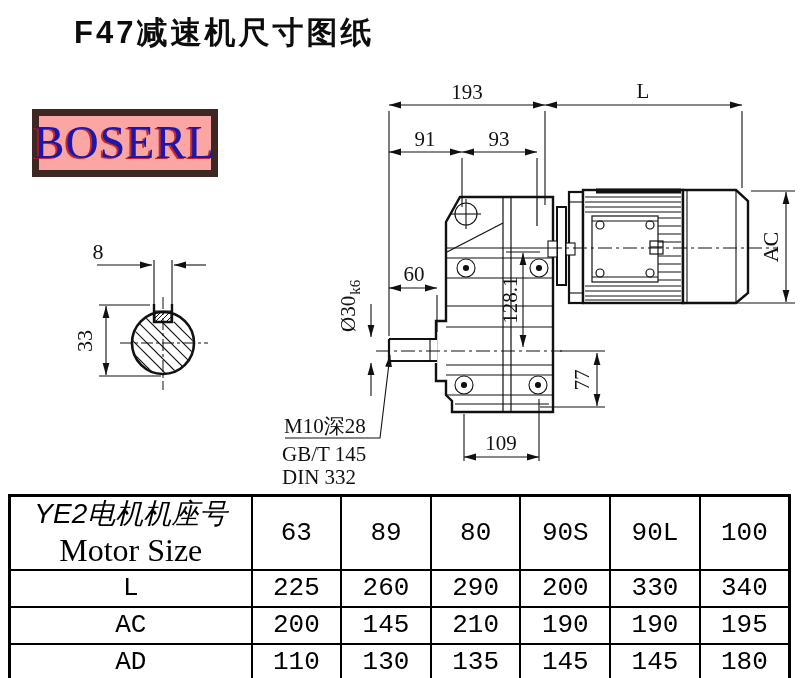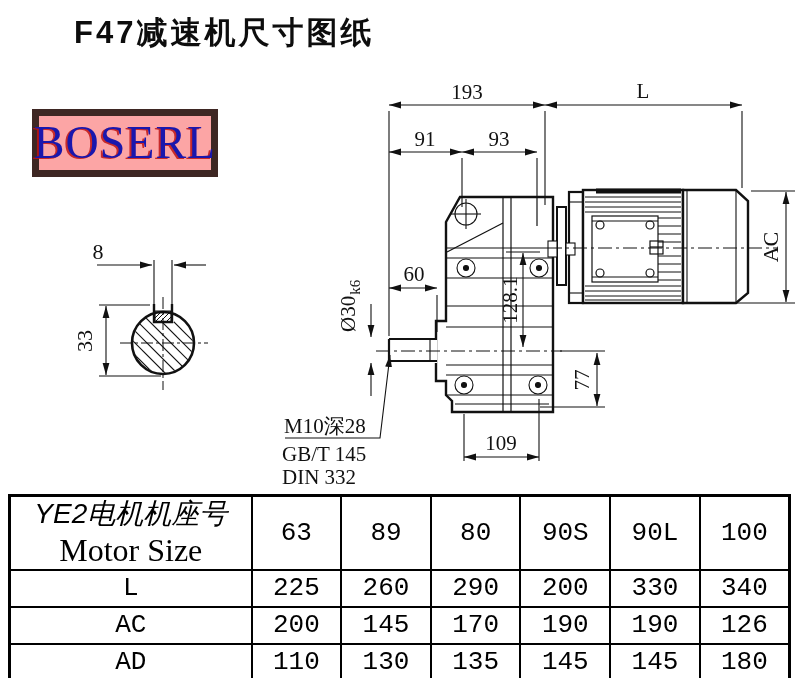--- a/index.html
+++ b/index.html
@@ -267,24 +267,24 @@
         <td>260</td>
         <td>290</td>
         <td>200</td>
         <td>330</td>
         <td>340</td>
       </tr>
       <tr class="row">
         <td>AC</td>
         <td>200</td>
         <td>145</td>
-        <td>170</td>
+        <td>210</td>
         <td>190</td>
         <td>190</td>
-        <td>126</td>
+        <td>195</td>
       </tr>
       <tr class="row">
         <td>AD</td>
         <td>110</td>
         <td>130</td>
         <td>135</td>
         <td>145</td>
         <td>145</td>
         <td>180</td>
       </tr>

